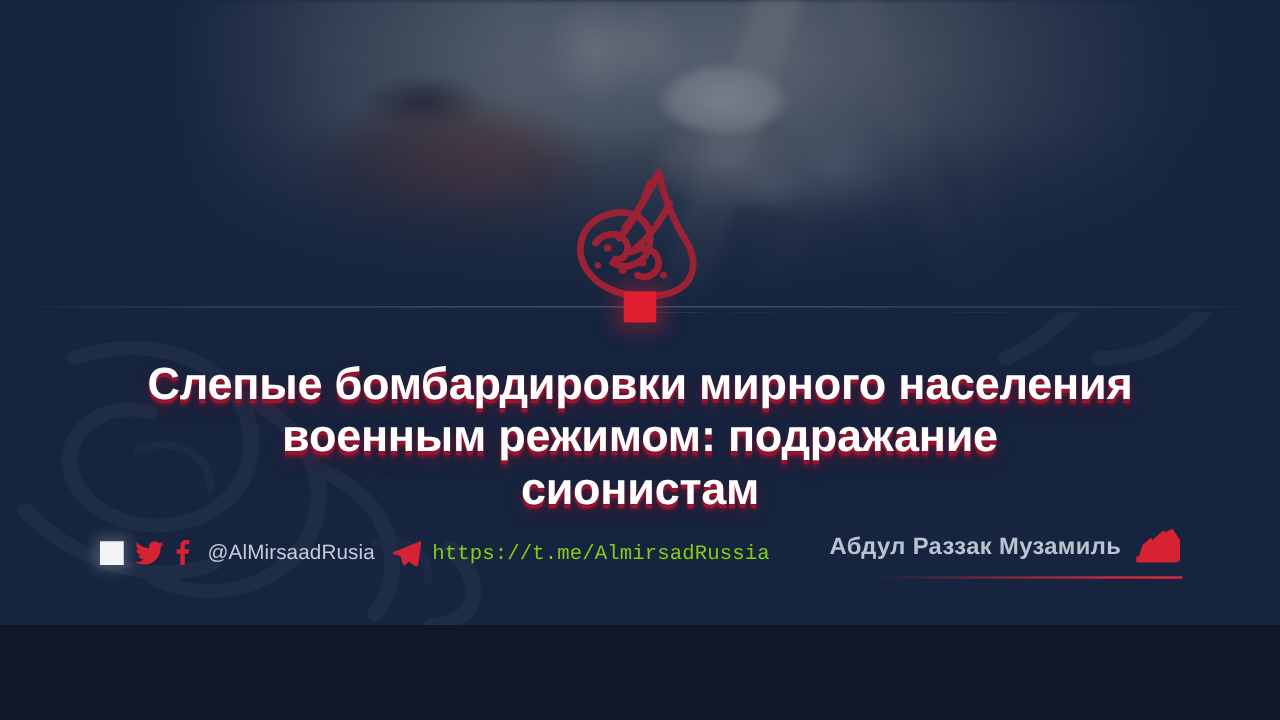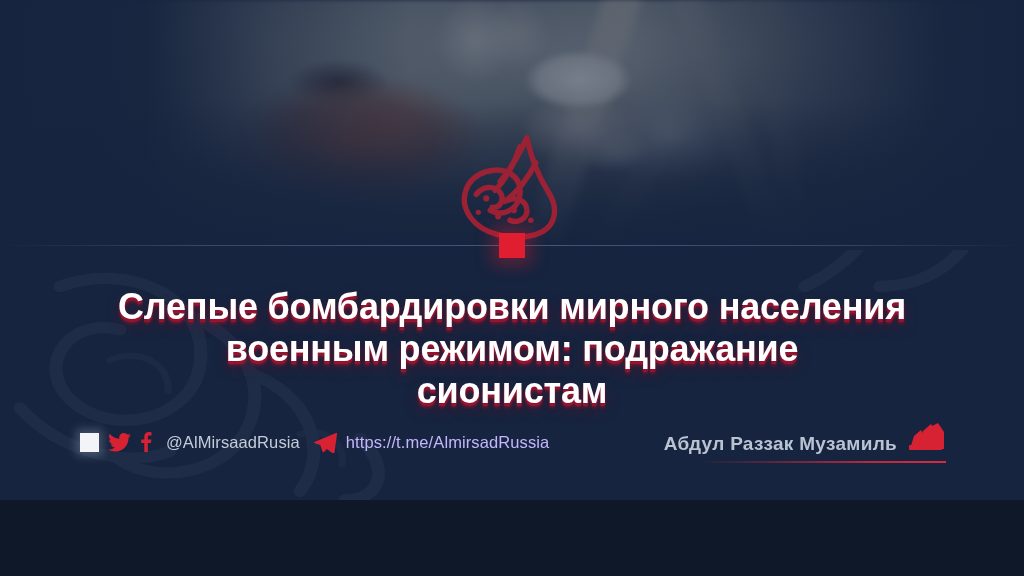--- a/index.html
+++ b/index.html
@@ -179,27 +179,27 @@
   .svg-ic.tw { width:23px; height:19px; }
   .svg-ic.fb { width:12px; height:20px; }
   .svg-ic.tg { width:23px; height:21px; }
 
   .handle, .tg-url {
     color:#c3ccd9;
     font-size:16.5px;
     letter-spacing:.1px;
     white-space:nowrap;
   }
-  .tg-url { color:#c4b5fd; }
+  .tg-url { color:#84cc16;font-family:Liberation Mono, monospace; }
   .gap-l { margin-left:5px; }
 
   .author {
     position:absolute;
     right:78px; top:12px;
-    display:flex; align-items:flex-end; gap:7px;
+    display:flex; align-items:center; gap:7px;
   }
   .author-name {
     color:#b9c4d3;
     font-size:19px;
     font-weight:bold;
     letter-spacing:.3px;
     white-space:nowrap;
     line-height:1;
     padding-bottom:3px;
   }

